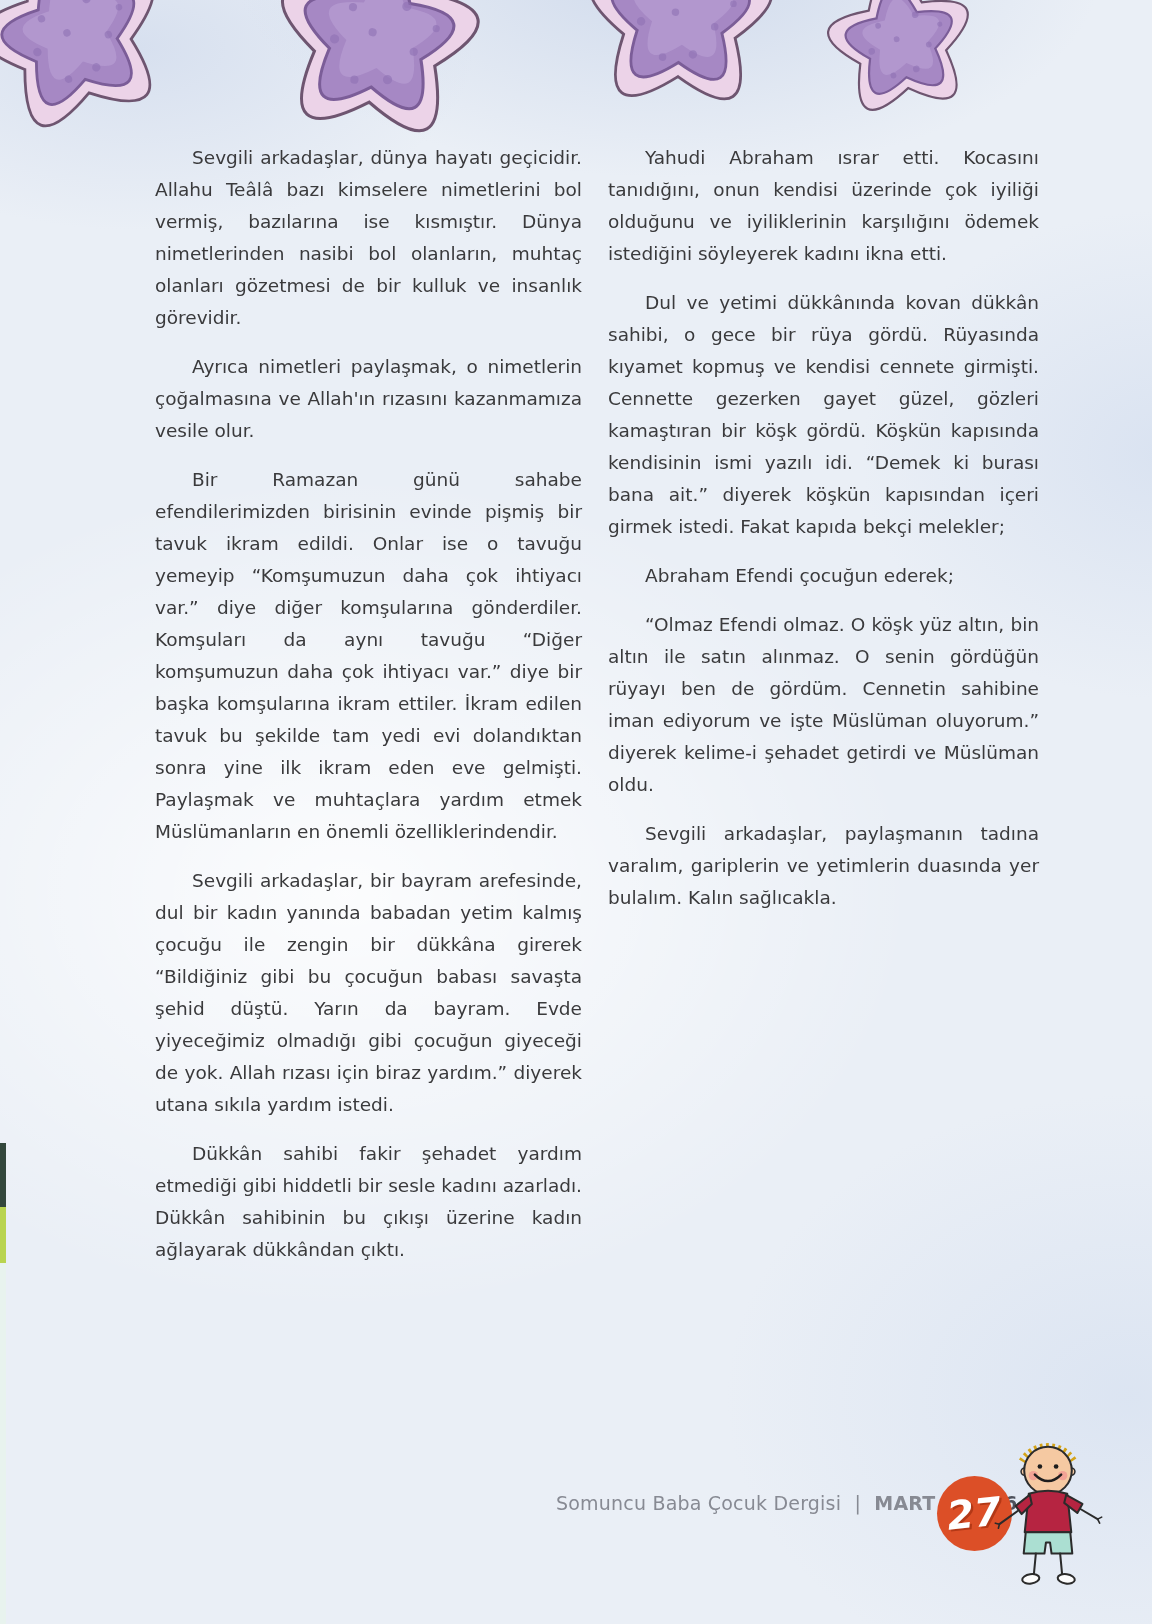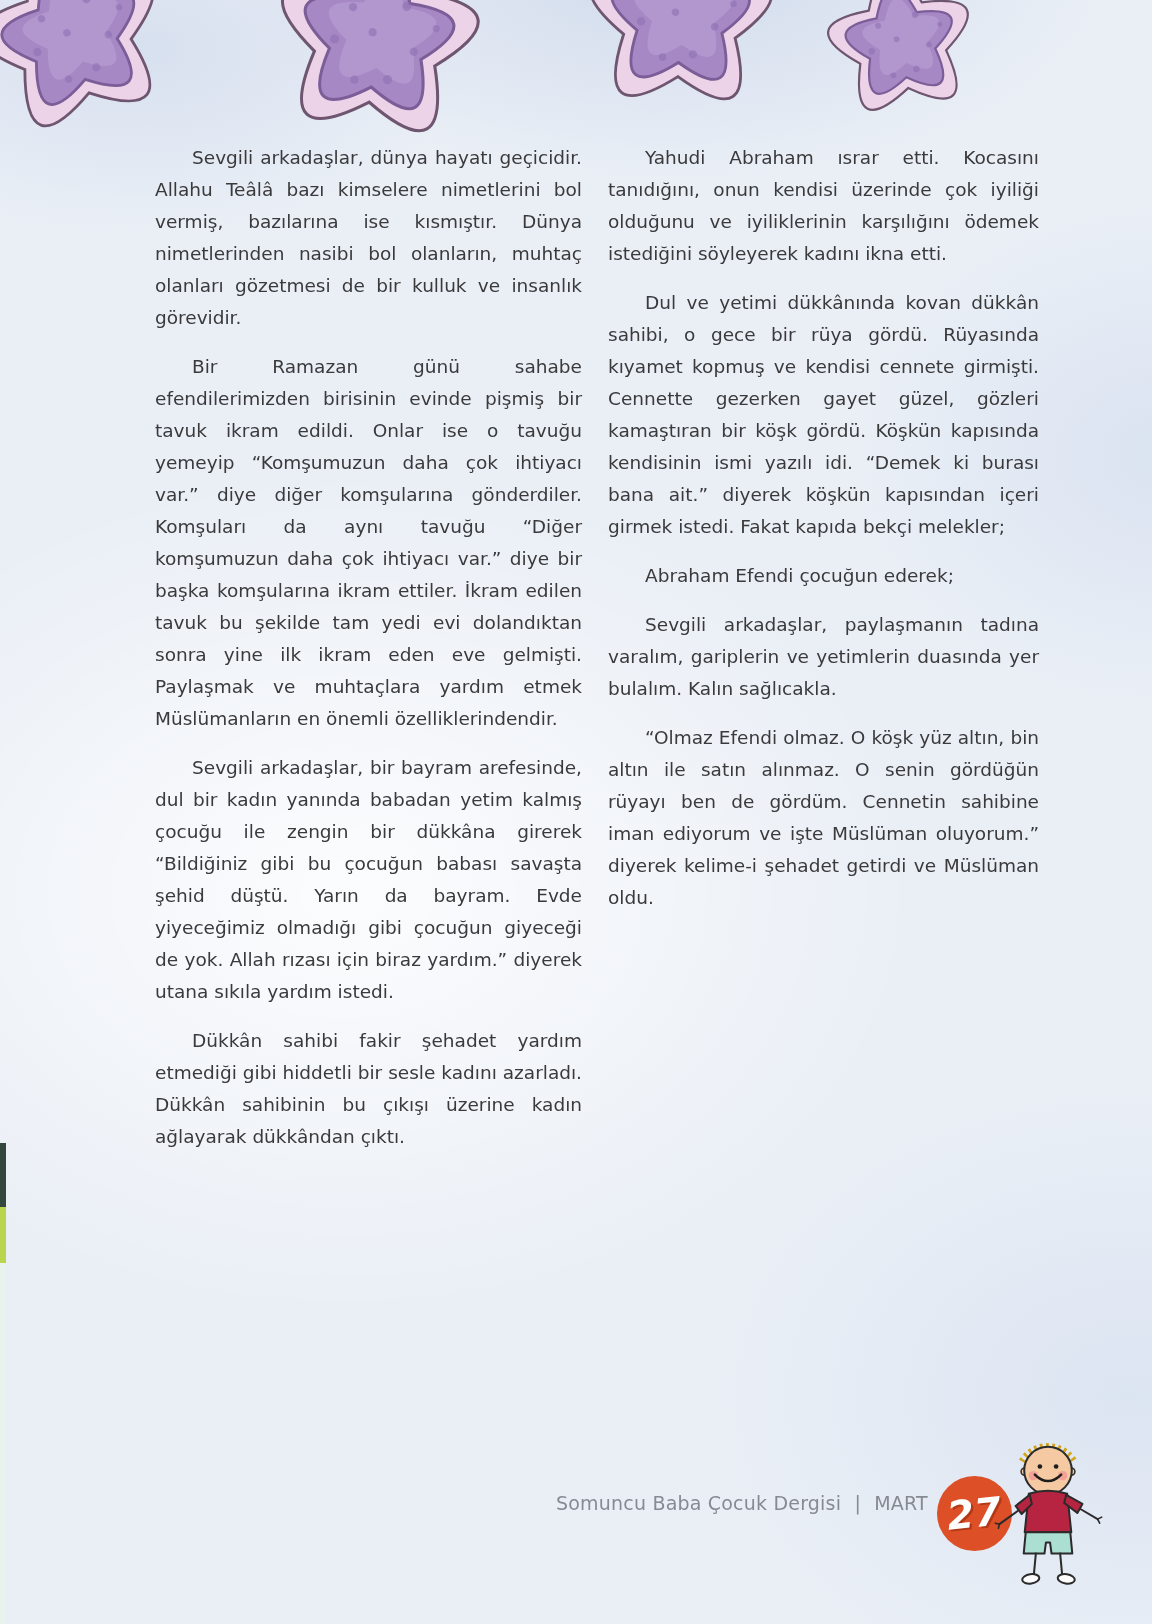--- a/index.html
+++ b/index.html
@@ -36,21 +36,21 @@
   #star-4 { left:820px;  top:-38px; width:162px; height:162px; transform:rotate(-9deg); }
 
   
   .footer {
     position:absolute; top:1492px; left:556px; width:372px;
     text-align:right;
     font-size:19px; color:#878a93; letter-spacing:.2px;
     white-space:nowrap;
   }
   .footer .sep { margin:0 7px; }
-  .footer .month { margin-right:22px; }
+  .footer .month { margin-right:22px;font-weight:bold; }
   .footer .year { color:#4d515c; font-weight:bold; }
 
   .badge {
     position:absolute; left:937px; top:1476px;
     width:75px; height:75px; border-radius:50%;
     background:#dc4f27;
     display:flex; align-items:center; justify-content:center;
   }
   .badge span {
     color:#ffffff; font-weight:bold; font-style:italic;
@@ -102,31 +102,32 @@
     </svg>
   <svg id="star-3" class="star" viewBox="-110 -110 220 220">
       <use href="#starfish-shape"></use>
     </svg>
   <svg id="star-4" class="star" viewBox="-110 -110 220 220">
       <use href="#starfish-shape"></use>
     </svg>
 
   <div class="col col-left">
     <p>Sevgili arkadaşlar, dünya hayatı geçicidir. Allahu Teâlâ bazı kimselere nimetlerini bol vermiş, bazılarına ise kısmıştır. Dünya nimetlerinden nasibi bol olanların, muhtaç olanları gözetmesi de bir kulluk ve insanlık görevidir.</p>
+    <p>Ayrıca nimetleri paylaşmak, o nimetlerin çoğalmasına ve Allah'ın rızasını kazanmamıza vesile olur.</p>
     <p>Bir Ramazan günü sahabe efendilerimizden birisinin evinde pişmiş bir tavuk ikram edildi. Onlar ise o tavuğu yemeyip “Komşumuzun daha çok ihtiyacı var.” diye diğer komşularına gönderdiler. Komşuları da aynı tavuğu “Diğer komşumuzun daha çok ihtiyacı var.” diye bir başka komşularına ikram ettiler. İkram edilen tavuk bu şekilde tam yedi evi dolandıktan sonra yine ilk ikram eden eve gelmişti. Paylaşmak ve muhtaçlara yardım etmek Müslümanların en önemli özelliklerindendir.</p>
     <p>Sevgili arkadaşlar, bir bayram arefesinde, dul bir kadın yanında babadan yetim kalmış çocuğu ile zengin bir dükkâna girerek “Bildiğiniz gibi bu çocuğun babası savaşta şehid düştü. Yarın da bayram. Evde yiyeceğimiz olmadığı gibi çocuğun giyeceği de yok. Allah rızası için biraz yardım.” diyerek utana sıkıla yardım istedi.</p>
     <p>Dükkân sahibi fakir şehadet yardım etmediği gibi hiddetli bir sesle kadını azarladı. Dükkân sahibinin bu çıkışı üzerine kadın ağlayarak dükkândan çıktı.</p>
   </div>
 
   <div class="col col-right">
     <p>Yahudi Abraham ısrar etti. Kocasını tanıdığını, onun kendisi üzerinde çok iyiliği olduğunu ve iyiliklerinin karşılığını ödemek istediğini söyleyerek kadını ikna etti.</p>
     <p>Dul ve yetimi dükkânında kovan dükkân sahibi, o gece bir rüya gördü. Rüyasında kıyamet kopmuş ve kendisi cennete girmişti. Cennette gezerken gayet güzel, gözleri kamaştıran bir köşk gördü. Köşkün kapısında kendisinin ismi yazılı idi. “Demek ki burası bana ait.” diyerek köşkün kapısından içeri girmek istedi. Fakat kapıda bekçi melekler;</p>
     <p>Abraham Efendi çocuğun ederek;</p>
+    <p>“Olmaz Efendi olmaz. O köşk yüz altın, bin altın ile satın alınmaz. O senin gördüğün rüyayı ben de gördüm. Cennetin sahibine iman ediyorum ve işte Müslüman oluyorum.” diyerek kelime-i şehadet getirdi ve Müslüman oldu.</p>
     <p>Sevgili arkadaşlar, paylaşmanın tadına varalım, gariplerin ve yetimlerin duasında yer bulalım. Kalın sağlıcakla.</p>
-    <p>“Olmaz Efendi olmaz. O köşk yüz altın, bin altın ile satın alınmaz. O senin gördüğün rüyayı ben de gördüm. Cennetin sahibine iman ediyorum ve işte Müslüman oluyorum.” diyerek kelime-i şehadet getirdi ve Müslüman oldu.</p>
   </div>
 
   <div class="footer">
     <span>Somuncu Baba Çocuk Dergisi</span>
     <span class="sep">|</span>
     <span class="month">MART</span>
     <span class="year">2026</span>
   </div>
 
   <div class="badge">

